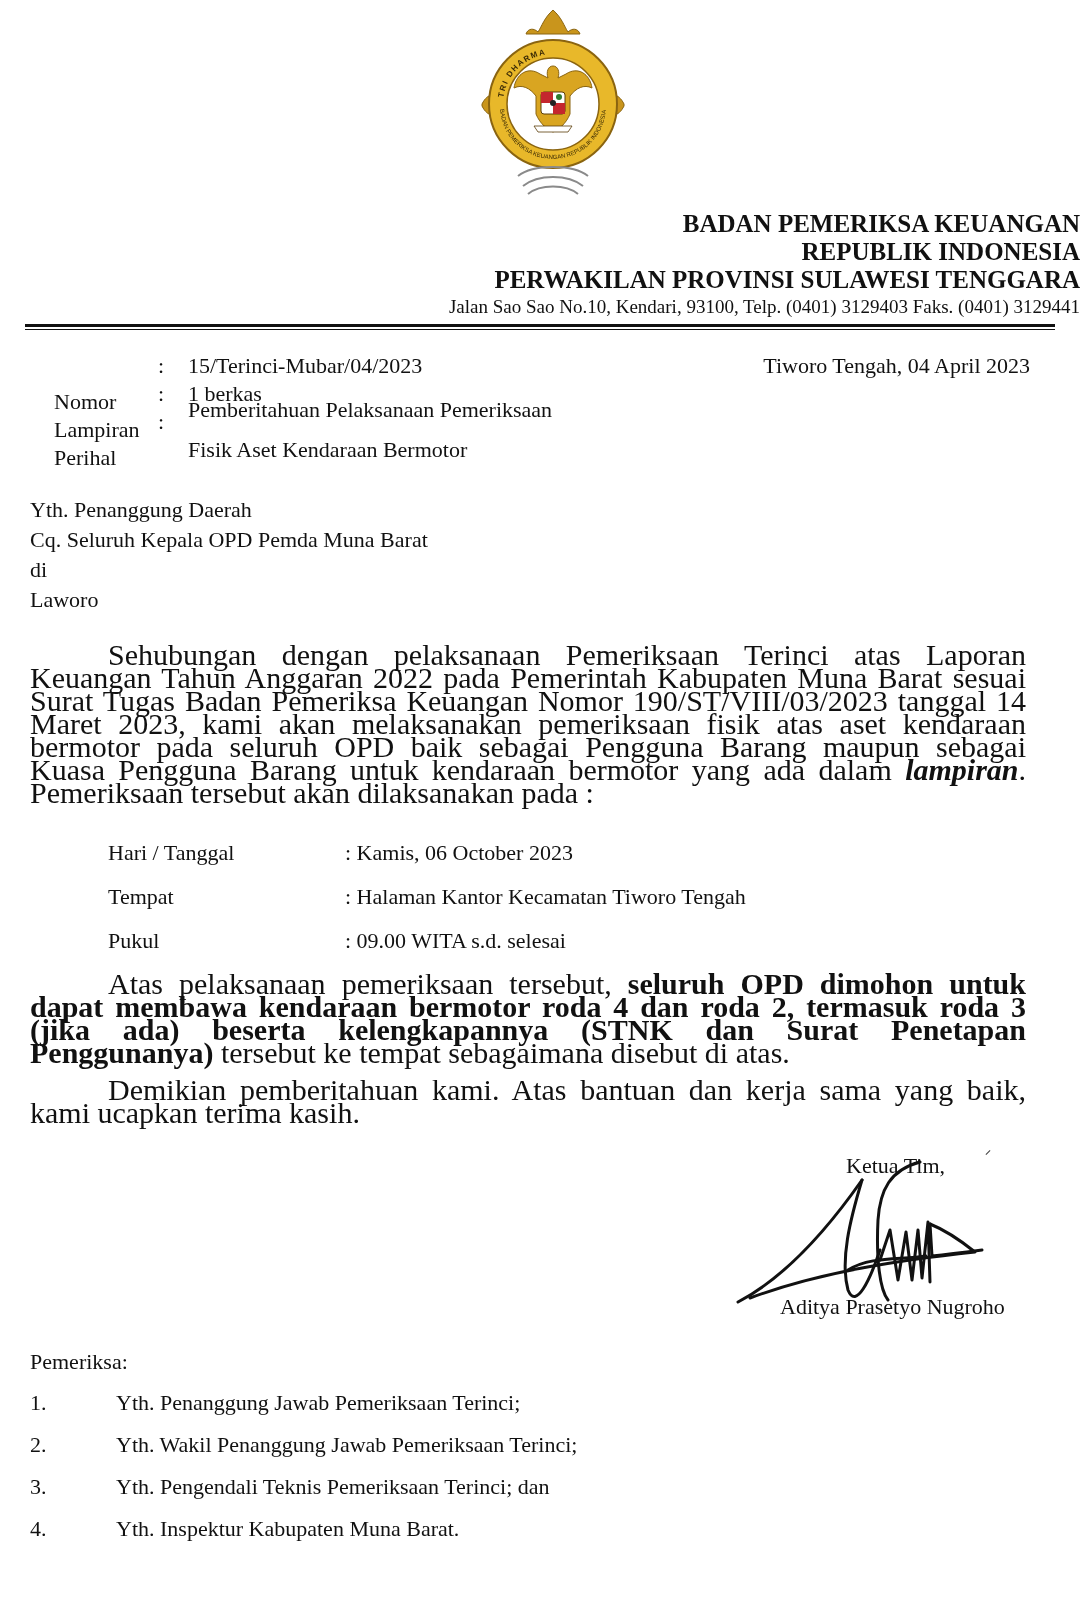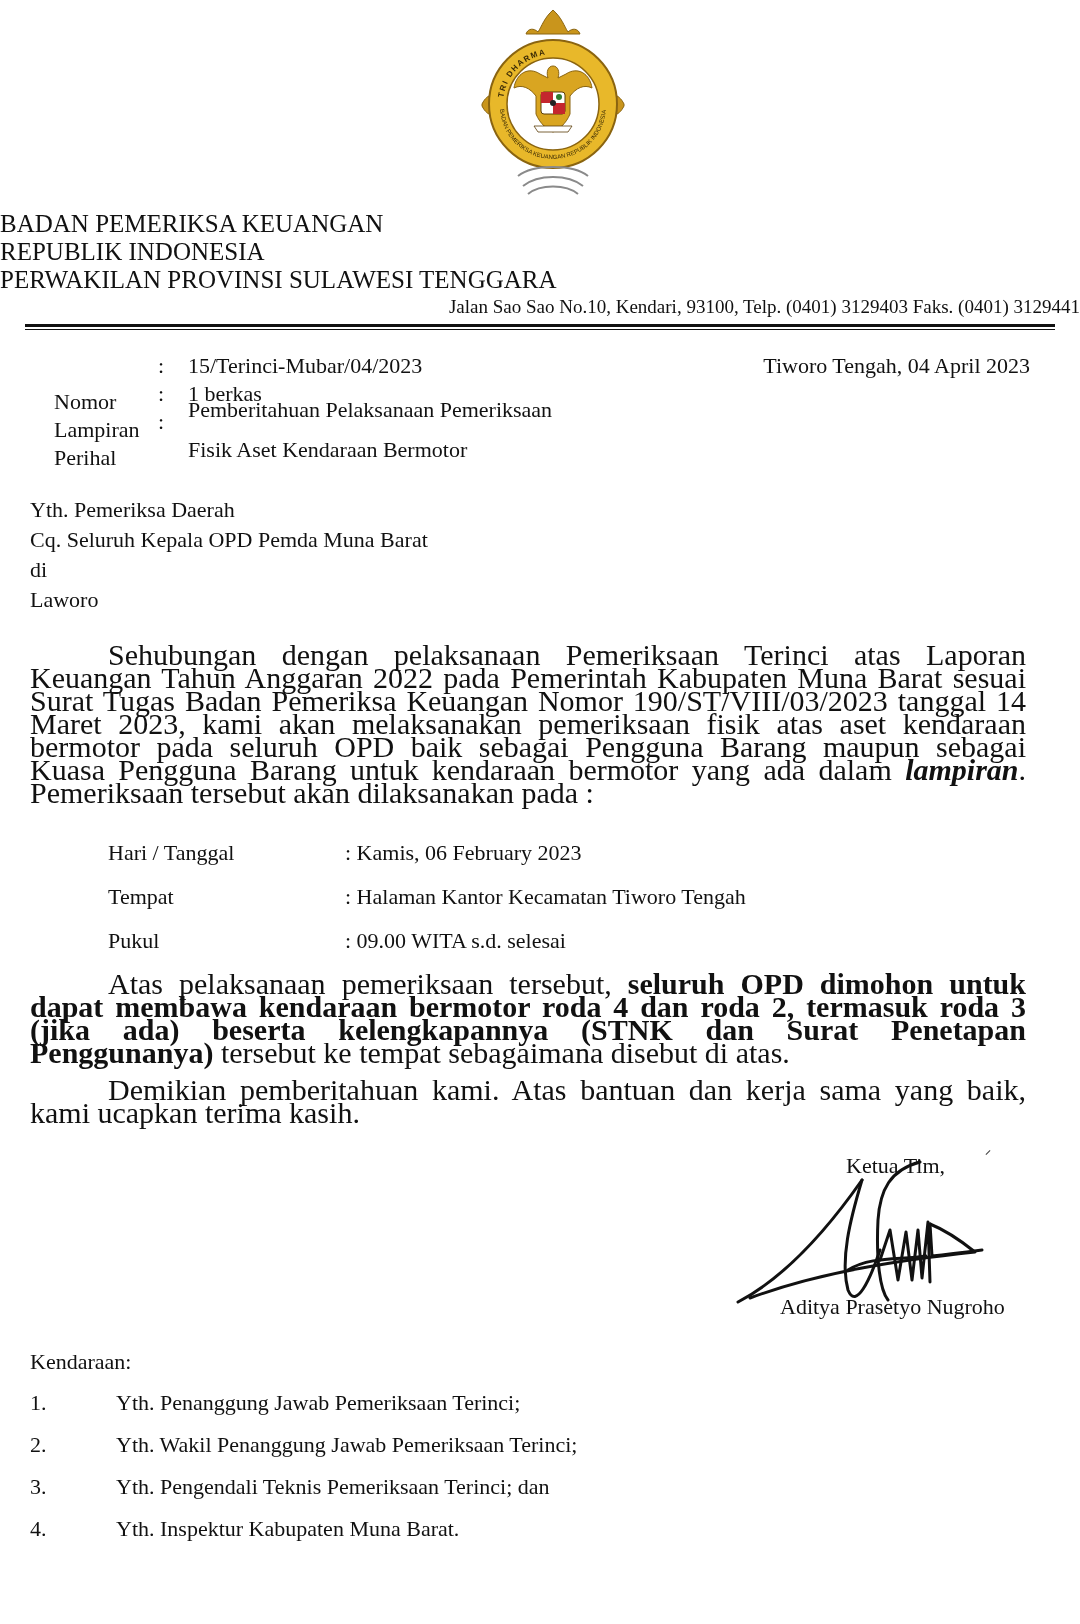--- a/index.html
+++ b/index.html
@@ -1,21 +1,21 @@
 <!DOCTYPE html>
 <html><head>
 <meta charset="utf-8">
 <style>
   html, body { margin: 0; padding: 0; background: #ffffff; }
   body {
     width: 1080px; height: 1624px; position: relative; overflow: hidden;
     font-family: "Liberation Serif", "DejaVu Serif", serif; color: #111111;
   }
   .logo { position: absolute; left: 478px; top: 4px; width: 150px; height: 196px; }
-  .kop { position: absolute; left: 0; width: 1080px; text-align: left; font-weight: normal; font-size: 25px; line-height: 27px; }
+  .kop { position: absolute; left: 0; width: 1080px; text-align: right; font-weight: bold; font-size: 25px; line-height: 27px; }
   .kop1 { top: 210px; } .kop2 { top: 238px; } .kop3 { top: 266px; }
   .addr { position: absolute; top: 296px; left: 0; width: 1080px; text-align: right; font-size: 19px; }
   .rule-thick { position: absolute; left: 25px; width: 1030px; top: 324px; height: 3px; background: #111; }
   .rule-thin { position: absolute; left: 25px; width: 1030px; top: 329px; height: 1px; background: #111; }
   .t { position: absolute; font-size: 22px; line-height: 28px; white-space: nowrap; }
   .meta-label { left: 54px; margin-top: 36px; } .meta-colon { left: 158px; } .meta-val { left: 188px; }
   .date { right: 50px; top: 352px; }
   .para { position: absolute; left: 30px; width: 996px; font-size: 30px; line-height: 23px; text-align: justify; }
   .indent { text-indent: 78px; }
   .sched-label { left: 108px; } .sched-val { left: 345px; }
@@ -74,29 +74,29 @@
 <div class="t meta-colon" style="top:380px">:</div>
 <div class="t meta-val" style="top:380px">1 berkas</div>
 
 <div class="t meta-label" style="top:408px">Perihal</div>
 <div class="t meta-colon" style="top:408px">:</div>
 <div class="t meta-val" style="top:396px">Pemberitahuan Pelaksanaan Pemeriksaan</div>
 <div class="t meta-val" style="top:436px">Fisik Aset Kendaraan Bermotor</div>
 
 <div class="t date">Tiworo Tengah, 04 April 2023</div>
 
-<div class="t" style="left:30px;top:496px">Yth. Pemeriksa Daerah</div>
+<div class="t" style="left:30px;top:496px">Yth. Penanggung Daerah</div>
 <div class="t" style="left:30px;top:526px">Cq. Seluruh Kepala OPD Pemda Muna Barat</div>
 <div class="t" style="left:30px;top:556px">di</div>
 <div class="t" style="left:30px;top:586px">Laworo</div>
 
 <div class="para indent" style="top:643px"><span>Sehubungan dengan pelaksanaan Pemeriksaan Terinci atas Laporan Keuangan Tahun Anggaran 2022 pada Pemerintah Kabupaten Muna Barat sesuai Surat Tugas Badan Pemeriksa Keuangan Nomor 190/ST/VIII/03/2023 tanggal 14 Maret 2023, kami akan melaksanakan pemeriksaan fisik atas aset kendaraan bermotor pada seluruh OPD baik sebagai Pengguna Barang maupun sebagai Kuasa Pengguna Barang untuk kendaraan bermotor yang ada dalam </span><b><i>lampiran</i></b><span>. Pemeriksaan tersebut akan dilaksanakan pada :</span></div>
 
 <div class="t sched-label" style="top:839px">Hari / Tanggal</div>
-<div class="t sched-val" style="top:839px">: Kamis, 06 February 2023</div>
+<div class="t sched-val" style="top:839px">: Kamis, 06 October 2023</div>
 <div class="t sched-label" style="top:883px">Tempat</div>
 <div class="t sched-val" style="top:883px">: Halaman Kantor Kecamatan Tiworo Tengah</div>
 <div class="t sched-label" style="top:927px">Pukul</div>
 <div class="t sched-val" style="top:927px">: 09.00 WITA s.d. selesai</div>
 
 <div class="para indent" style="top:972px"><span>Atas pelaksanaan pemeriksaan tersebut, </span><b>seluruh OPD dimohon untuk dapat membawa kendaraan bermotor roda 4 dan roda 2, termasuk roda 3 (jika ada) beserta kelengkapannya (STNK dan Surat Penetapan Penggunanya)</b><span> tersebut ke tempat sebagaimana disebut di atas.</span></div>
 
 <div class="para indent" style="top:1078px">Demikian pemberitahuan kami. Atas bantuan dan kerja sama yang baik, kami ucapkan terima kasih.</div>
 
 <div class="t" style="left:846px;top:1152px">Ketua Tim,</div>
@@ -107,21 +107,21 @@
     <path d="M132 20 C120 60 110 100 118 130 C126 150 140 120 150 90"></path>
     <path d="M190 2 C160 10 150 30 148 60 C146 100 150 130 158 140"></path>
     <path d="M20 138 C90 112 170 100 245 92 C230 80 215 70 200 64"></path>
     <path d="M150 100 L160 70 L168 120 L176 72 L182 120 L188 70 L192 118 L198 62 L200 122"></path>
     <path d="M118 110 C140 96 170 100 196 96"></path>
     <path d="M200 64 L202 96 C220 94 236 92 252 90"></path>
   </g>
 </svg>
 <div class="t" style="left:780px;top:1293px">Aditya Prasetyo Nugroho</div>
 
-<div class="t" style="left:30px;top:1348px">Kendaraan:</div>
+<div class="t" style="left:30px;top:1348px">Pemeriksa:</div>
 <div class="t cc-num" style="top:1389px">1.</div>
 <div class="t cc-text" style="top:1389px">Yth. Penanggung Jawab Pemeriksaan Terinci;</div>
 <div class="t cc-num" style="top:1431px">2.</div>
 <div class="t cc-text" style="top:1431px">Yth. Wakil Penanggung Jawab Pemeriksaan Terinci;</div>
 <div class="t cc-num" style="top:1473px">3.</div>
 <div class="t cc-text" style="top:1473px">Yth. Pengendali Teknis Pemeriksaan Terinci; dan</div>
 <div class="t cc-num" style="top:1515px">4.</div>
 <div class="t cc-text" style="top:1515px">Yth. Inspektur Kabupaten Muna Barat.</div>
 
 </body></html>

